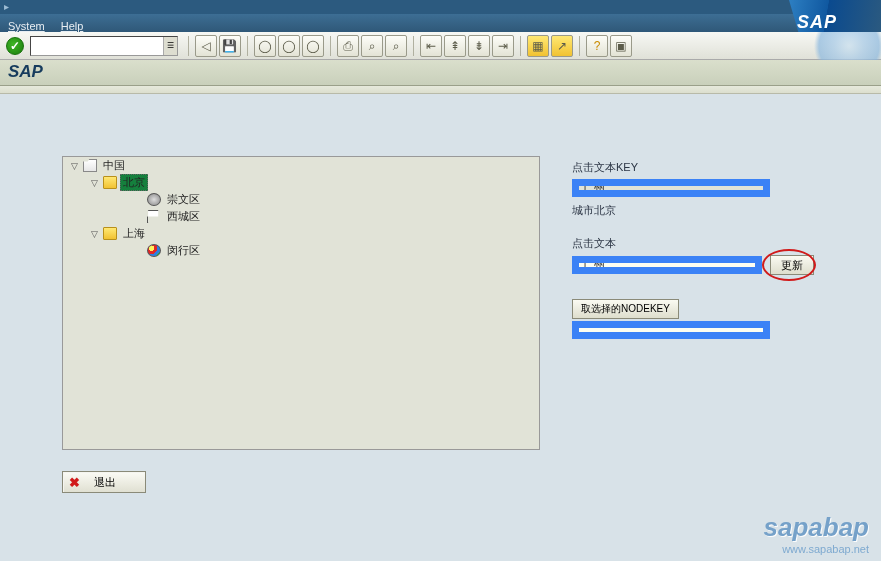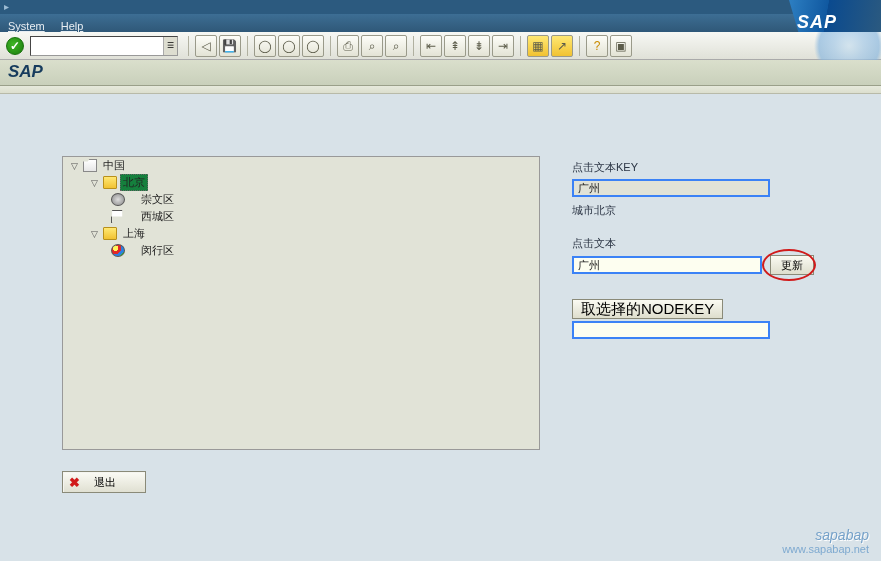--- a/index.html
+++ b/index.html
@@ -202,21 +202,21 @@
     border: 1px solid #555;
   }
   .node-label { padding: 0 3px; }
   .node-selected .node-label {
     background: #15803d;
     border: 1px dotted #666;
     padding: 0 2px;
   }
   .depth0 { padding-left: 6px; }
   .depth1 { padding-left: 26px; }
-  .depth2 { padding-left: 48px; gap: 10px; }
+  .depth2 { padding-left: 84px; }
   
   .exit-btn {
     position: absolute;
     left: 62px; top: 377px;
     width: 84px; height: 22px;
     background: linear-gradient(#fbfbf5, #e0e0d2);
     border: 1px solid #8a8a78;
     display: flex;
     align-items: center;
     justify-content: flex-start;
@@ -234,21 +234,21 @@
     position: absolute;
     left: 572px; top: 66px;
     width: 280px;
   }
   .form-label {
     font-size: 11px;
     color: #2b3544;
     margin-bottom: 4px;
   }
   .form-input {
-    border: 2px solid #3b82f6;
+    border: 7px solid #3b82f6;
     background: #fdfef0;
     height: 18px;
     font-size: 11px;
     padding: 0 4px;
     color: #222;
   }
   .form-input.ro { background: #e1e3d7; }
   .input-row { display: flex; align-items: center; gap: 8px; margin-bottom: 6px; }
   .btn-update {
     height: 20px;
@@ -264,33 +264,33 @@
     width: 54px; height: 32px;
     border: 2px solid #d11a1a;
     border-radius: 50%;
     pointer-events: none;
   }
   .btn-nodekey {
     height: 20px;
     padding: 0 8px;
     background: linear-gradient(#fafaf2, #dedecd);
     border: 1px solid #8a8a78;
-    font-size: 15px;
+    font-size: 10px;
     margin-bottom: 2px;
   }
   
   .watermark {
     position: absolute;
     right: 12px; bottom: 6px;
     text-align: right;
     color: #6b9bc6;
   }
   .watermark .big {
-    font-size: 14px;
-    font-weight: normal;
+    font-size: 26px;
+    font-weight: bold;
     font-style: italic;
     text-shadow: 1px 1px 0 #fff;
     opacity: 0.9;
     margin-top: 16px;
   }
   .watermark .small {
     font-size: 11px;
     color: #7faad0;
   }
 </style>

